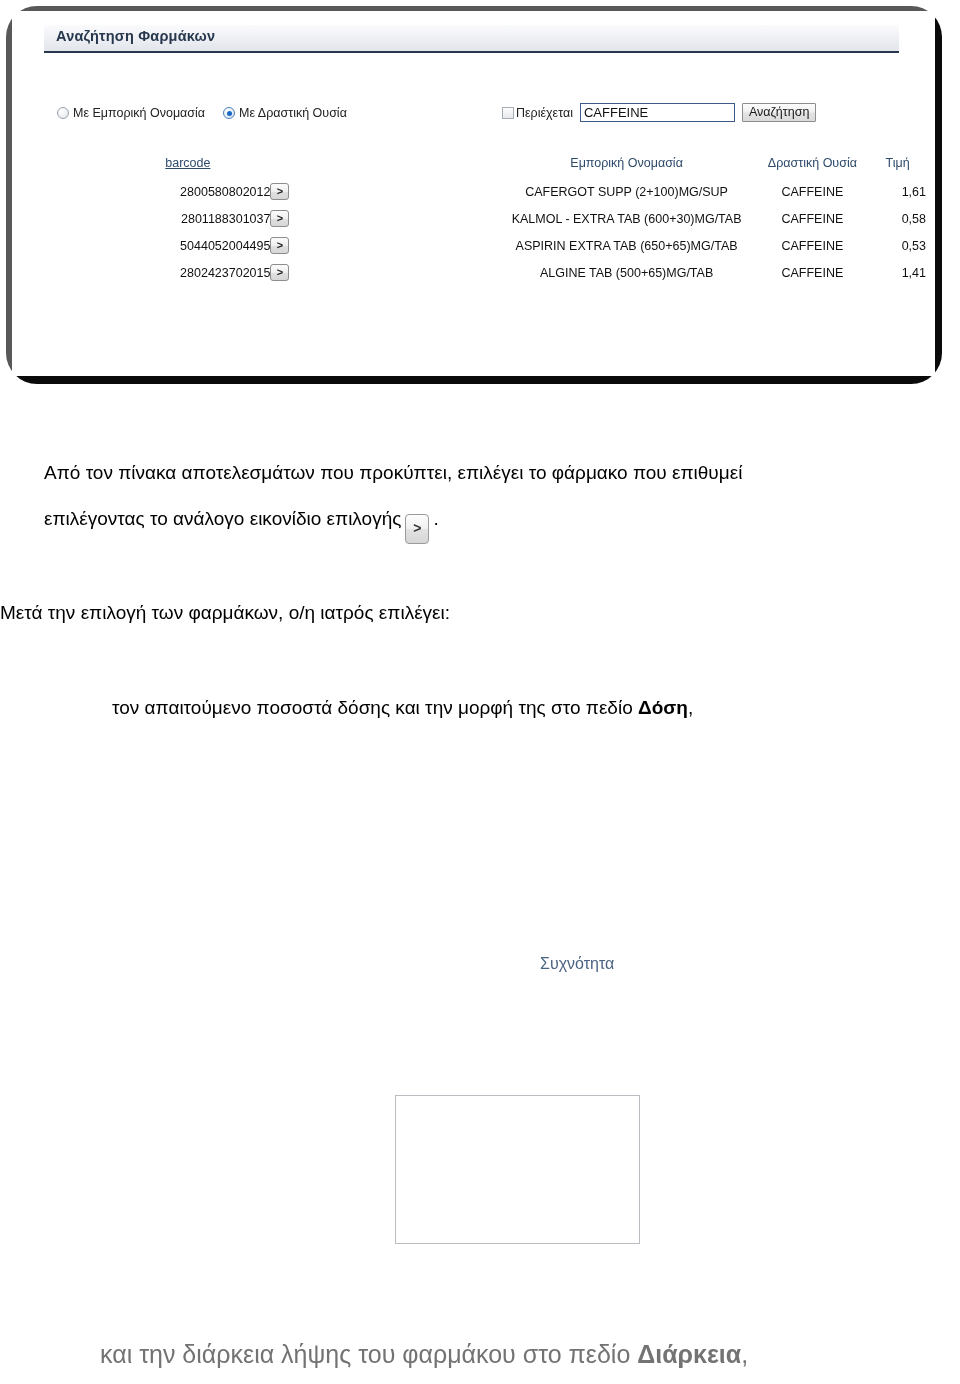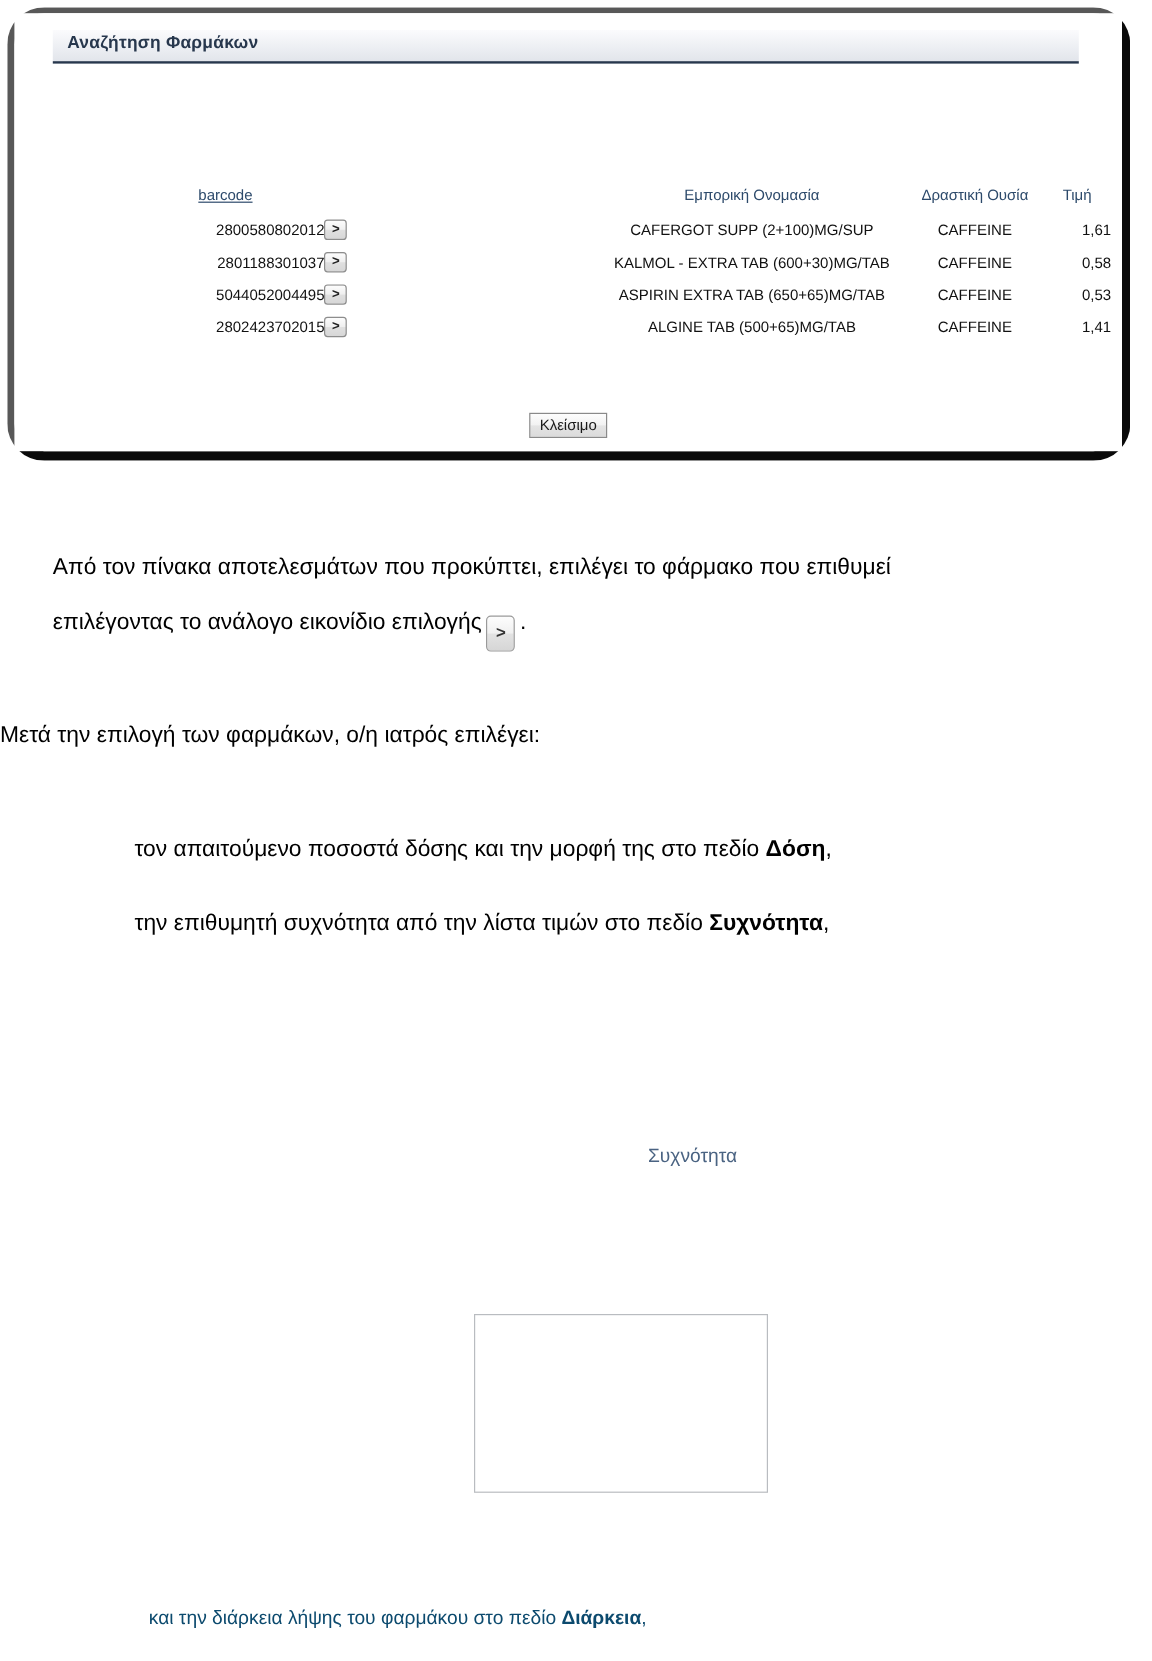--- a/index.html
+++ b/index.html
@@ -304,37 +304,60 @@
     left: 395px;
     top: 150px;
     width: 243px;
     height: 147px;
     background: #ffffff;
     border: 1px solid #b9bcc0;
   }
 
   .last-line {
     position: absolute;
-    left: 124px;
+    left: 100px;
     top: 1340px;
-    font-size: 16px;
-    color: #0c4a6e;
+    font-size: 25px;
+    color: #737373;
     white-space: nowrap;
   }
 </style>
 </head>
 <body>
 
 <div class="shot-frame">
   <div class="shot-inner">
 
     <div class="panel-header">
       <div class="panel-title">Αναζήτηση Φαρμάκων</div>
     </div>
 
+    <div class="controls-row">
+
+      <div class="radio-group">
+        <label class="radio-opt">
+          <span class="radio-dot"></span>
+          <span>Με Εμπορική Ονομασία</span>
+        </label>
+        <label class="radio-opt">
+          <span class="radio-dot checked"></span>
+          <span>Με Δραστική Ουσία</span>
+        </label>
+      </div>
+
+      <div class="search-area">
+        <label class="chk-wrap">
+          <span class="chk-box"></span>
+          <span>Περιέχεται</span>
+        </label>
+        <input class="search-input" type="text" value="CAFFEINE" style="">
+        <button class="btn">Αναζήτηση</button>
+      </div>
+
+    </div>
 
     <div class="results">
       <table class="results-table">
         <colgroup>
           <col class="col-barcode">
             <col class="col-sel">
             <col class="col-gap">
           <col class="col-trade">
             <col class="col-subst">
             <col class="col-price">
@@ -378,43 +401,37 @@
             <td class="c-sel"><span class="sel-btn">&gt;</span></td>
             <td></td>
             <td class="c-trade">ALGINE TAB (500+65)MG/TAB</td>
             <td class="c-subst">CAFFEINE</td>
             <td class="c-price">1,41</td>
           </tr>
         </tbody>
       </table>
     </div>
 
-    <div class="close-row">
-      <button class="close-btn">Κλείσιμο</button>
-    </div>
 
   </div>
 </div>
 
 <div class="doc">
 
   <div class="para p1">
     <span>Από τον πίνακα αποτελεσμάτων που προκύπτει, επιλέγει το φάρμακο που επιθυμεί</span><br>
     <span>επιλέγοντας το ανάλογο εικονίδιο επιλογής</span><span class="inline-icon">&gt;</span><span>.</span>
   </div>
 
   <div class="para p2">Μετά την επιλογή των φαρμάκων, ο/η ιατρός επιλέγει:</div>
 
   <div class="bullets">
     <div class="para">
       <span>τον απαιτούμενο ποσοστά δόσης και την μορφή της στο πεδίο </span><strong>Δόση</strong><span>,</span>
     </div>
-    <div class="para">
-      <span>την επιθυμητή συχνότητα από την λίστα τιμών στο πεδίο </span><strong>Συχνότητα</strong><span>,</span>
-    </div>
   </div>
 
   <div class="dd-wrap">
 
     <div class="dd-label">Συχνότητα</div>
 
     <div class="dd-backpanel"></div>
 
   </div>
 

